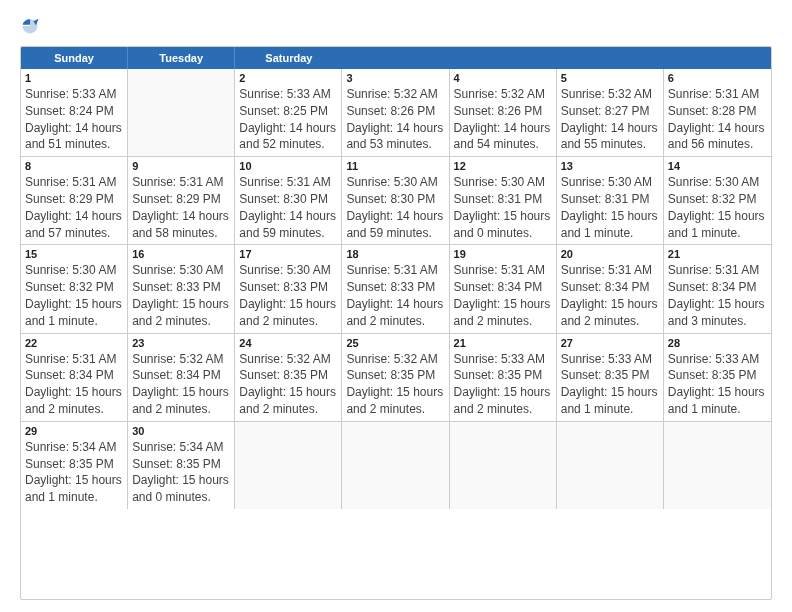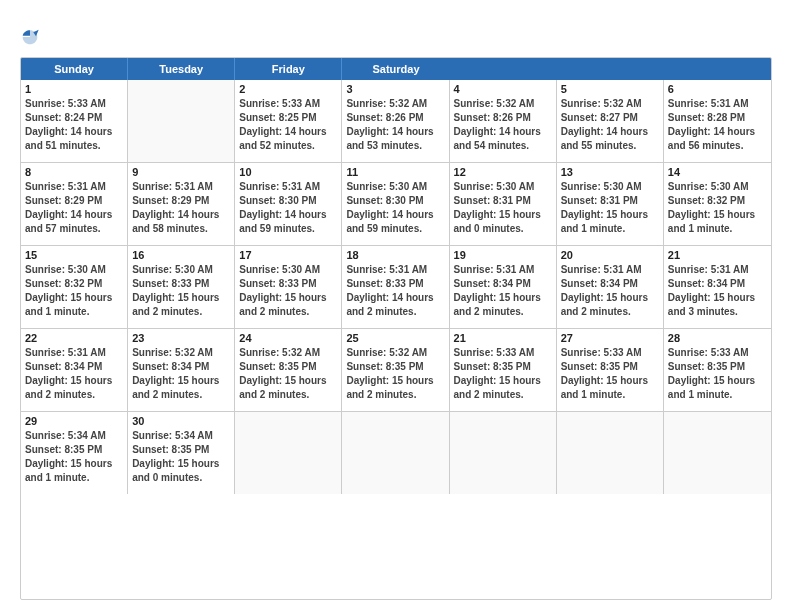--- a/index.html
+++ b/index.html
@@ -6,21 +6,21 @@
     body {
       width: 792px;
       height: 612px;
       background: #ffffff;
       font-family: Arial, sans-serif;
       overflow: hidden;
     }
     .page {
       width: 792px;
       height: 612px;
-      padding: 27px 20px 12px 20px;
+      padding: 16px 20px 12px 20px;
       display: flex;
       flex-direction: column;
     }
     .header {
       display: flex;
       justify-content: space-between;
       align-items: flex-start;
       margin-bottom: 10px;
     }
     .logo {
@@ -106,24 +106,23 @@
     .cal-cell.empty {
       background: #f9f9f9;
     }
     .day-num {
       font-size: 11px;
       font-weight: bold;
       color: #222;
       margin-bottom: 2px;
     }
     .day-info {
-      font-size: 10px;
+      font-size: 12px;
       color: #444;
       line-height: 1.4;
-      font-weight: bold;
     }
   </style>
 </head>
 <body>
 
 <div class="page">
   <div class="header">
     <div class="logo">
       <svg class="logo-icon" viewBox="0 0 30 30" xmlns="http://www.w3.org/2000/svg">
         <path d="M15 5 C10 5, 5 8, 4 13 L15 13 L15 5Z" fill="#2a6db5"></path>
@@ -138,21 +137,20 @@
     <div class="title-block">
       <div class="month-title"></div>
       <div class="location-title"></div>
     </div>
   </div>
 
   <div class="calendar">
     <div class="cal-header">
     <div class="cal-header-cell">Sunday</div>
         <div class="cal-header-cell">Tuesday</div>
-        <div class="cal-header-cell">Friday</div>
         <div class="cal-header-cell">Saturday</div>
       </div>
     <div class="cal-body">
     <div class="cal-row">
           <div class="cal-cell">
             <div class="day-num">1</div>
             <div class="day-info">Sunrise: 5:33 AM<br>Sunset: 8:24 PM<br>Daylight: 14 hours<br>and 51 minutes.</div>
           </div>
           <div class="cal-cell empty"></div>
           <div class="cal-cell">

